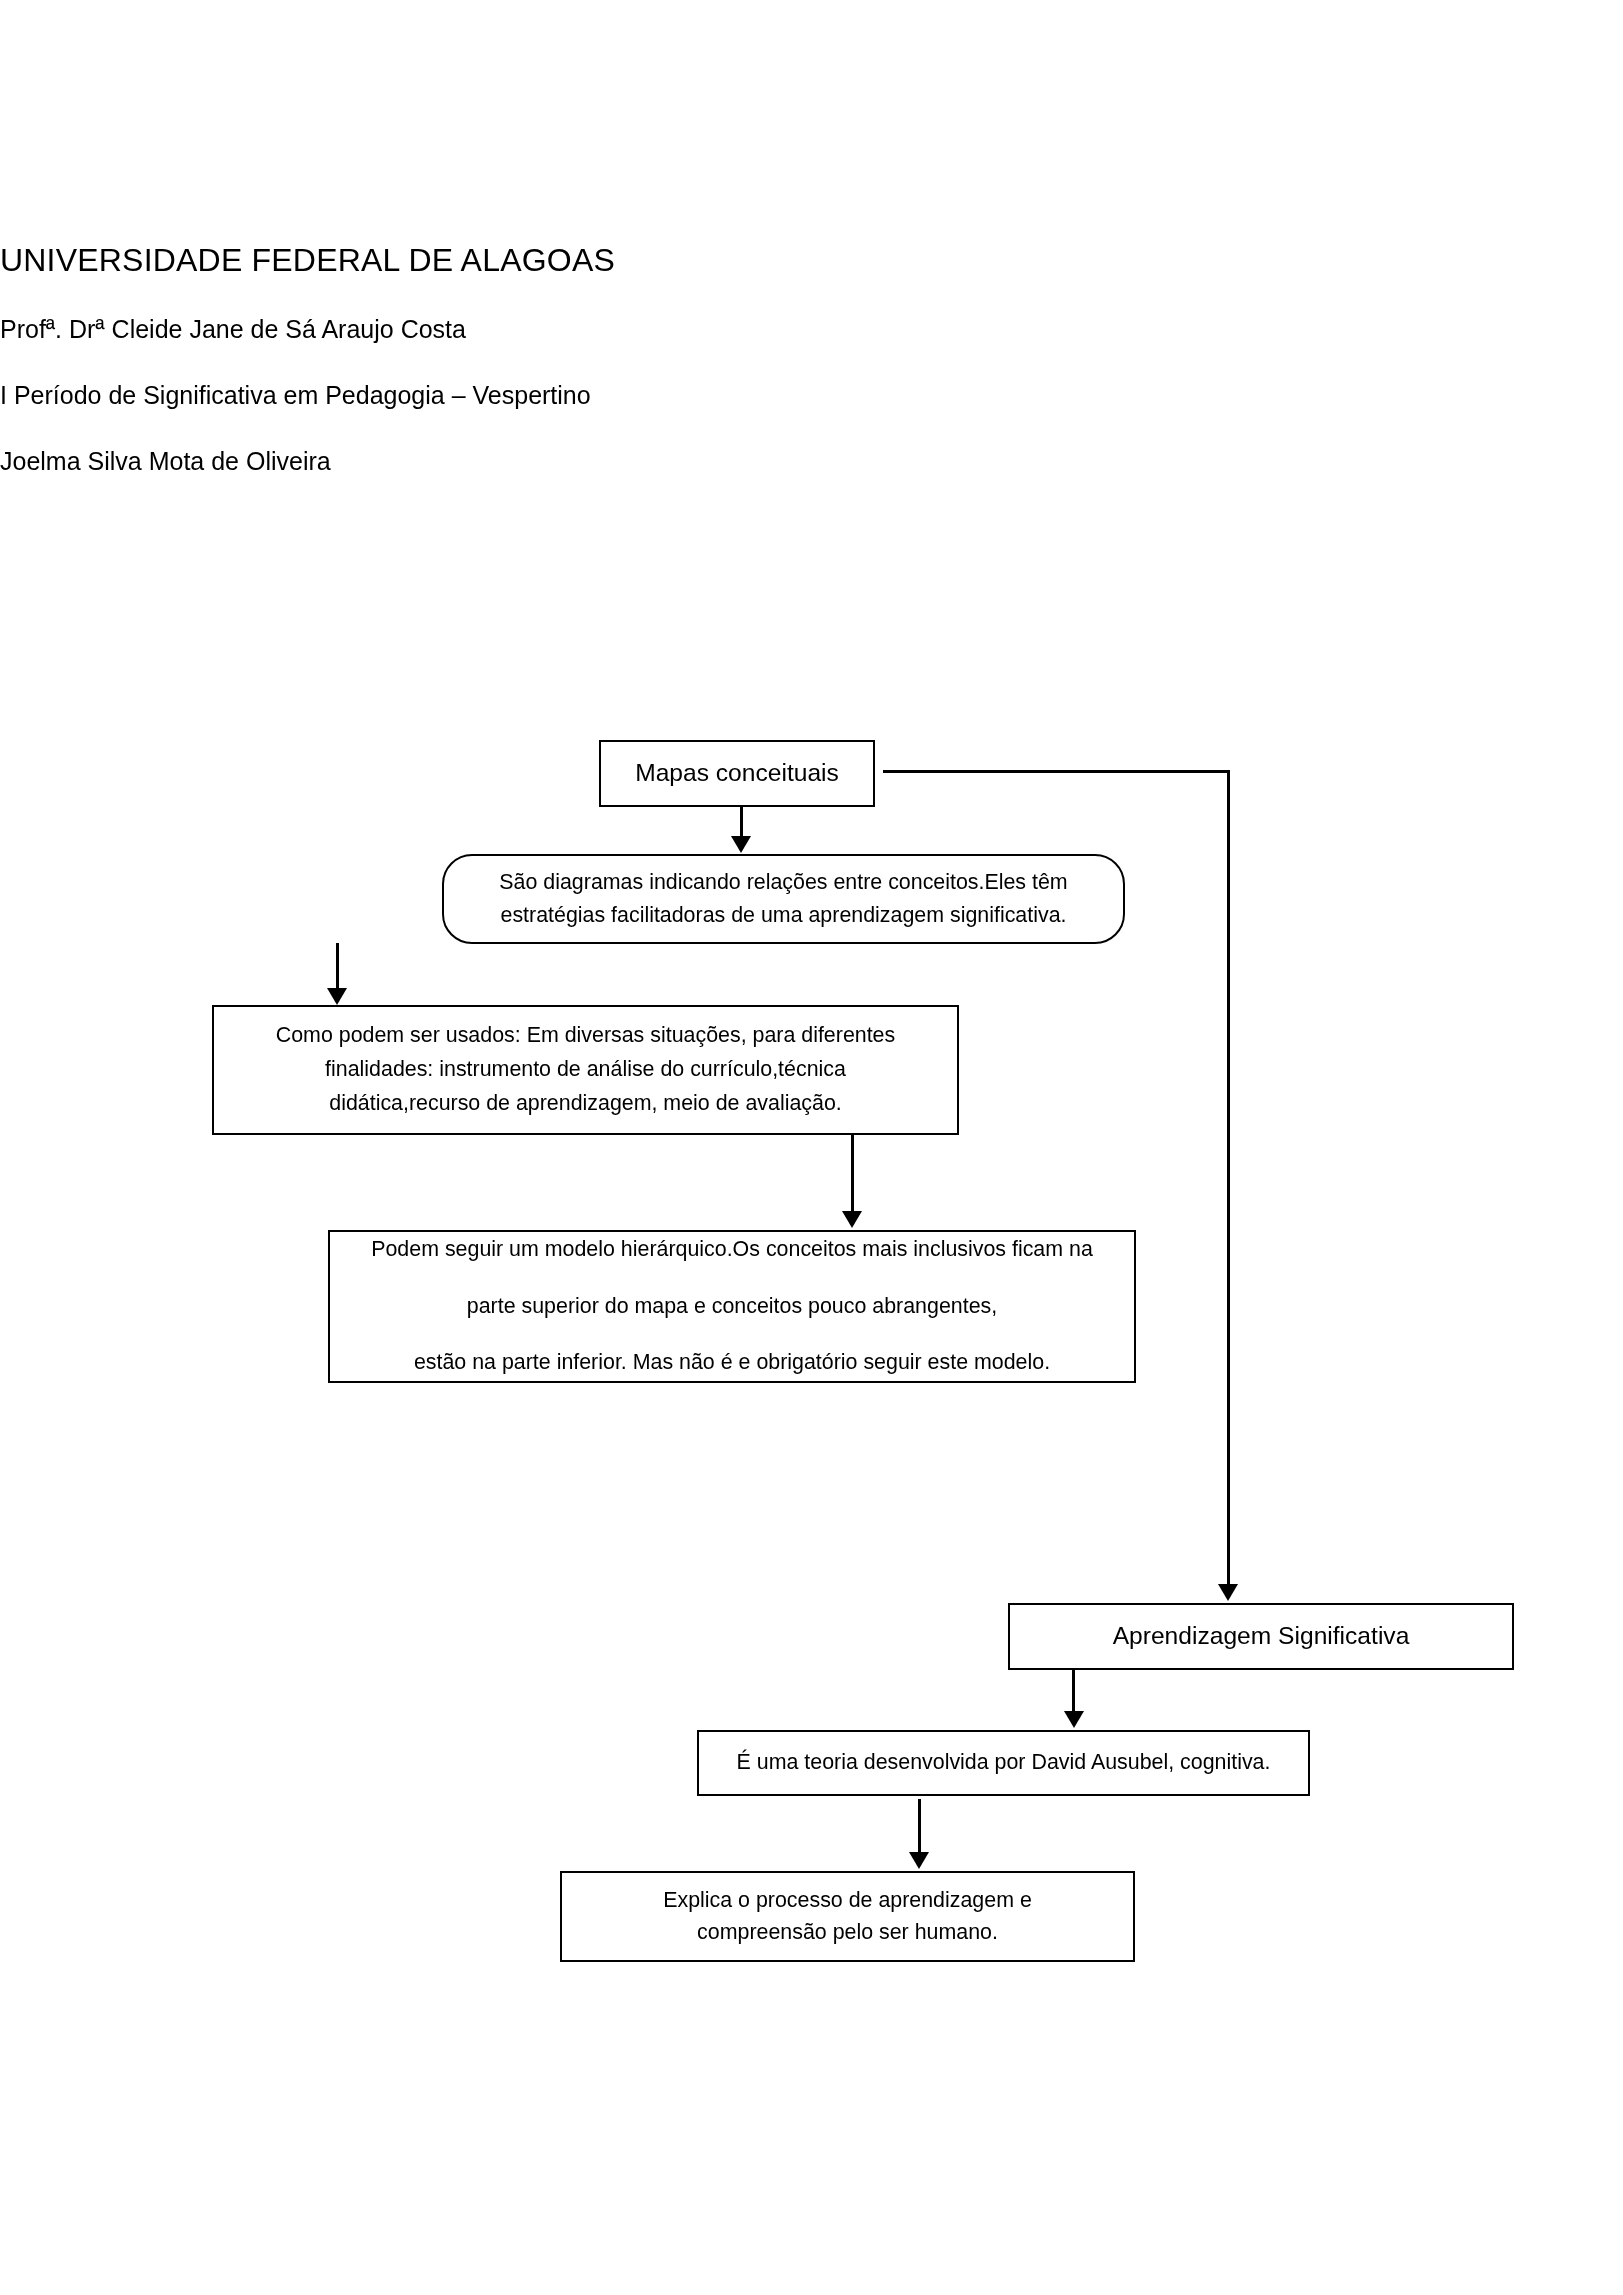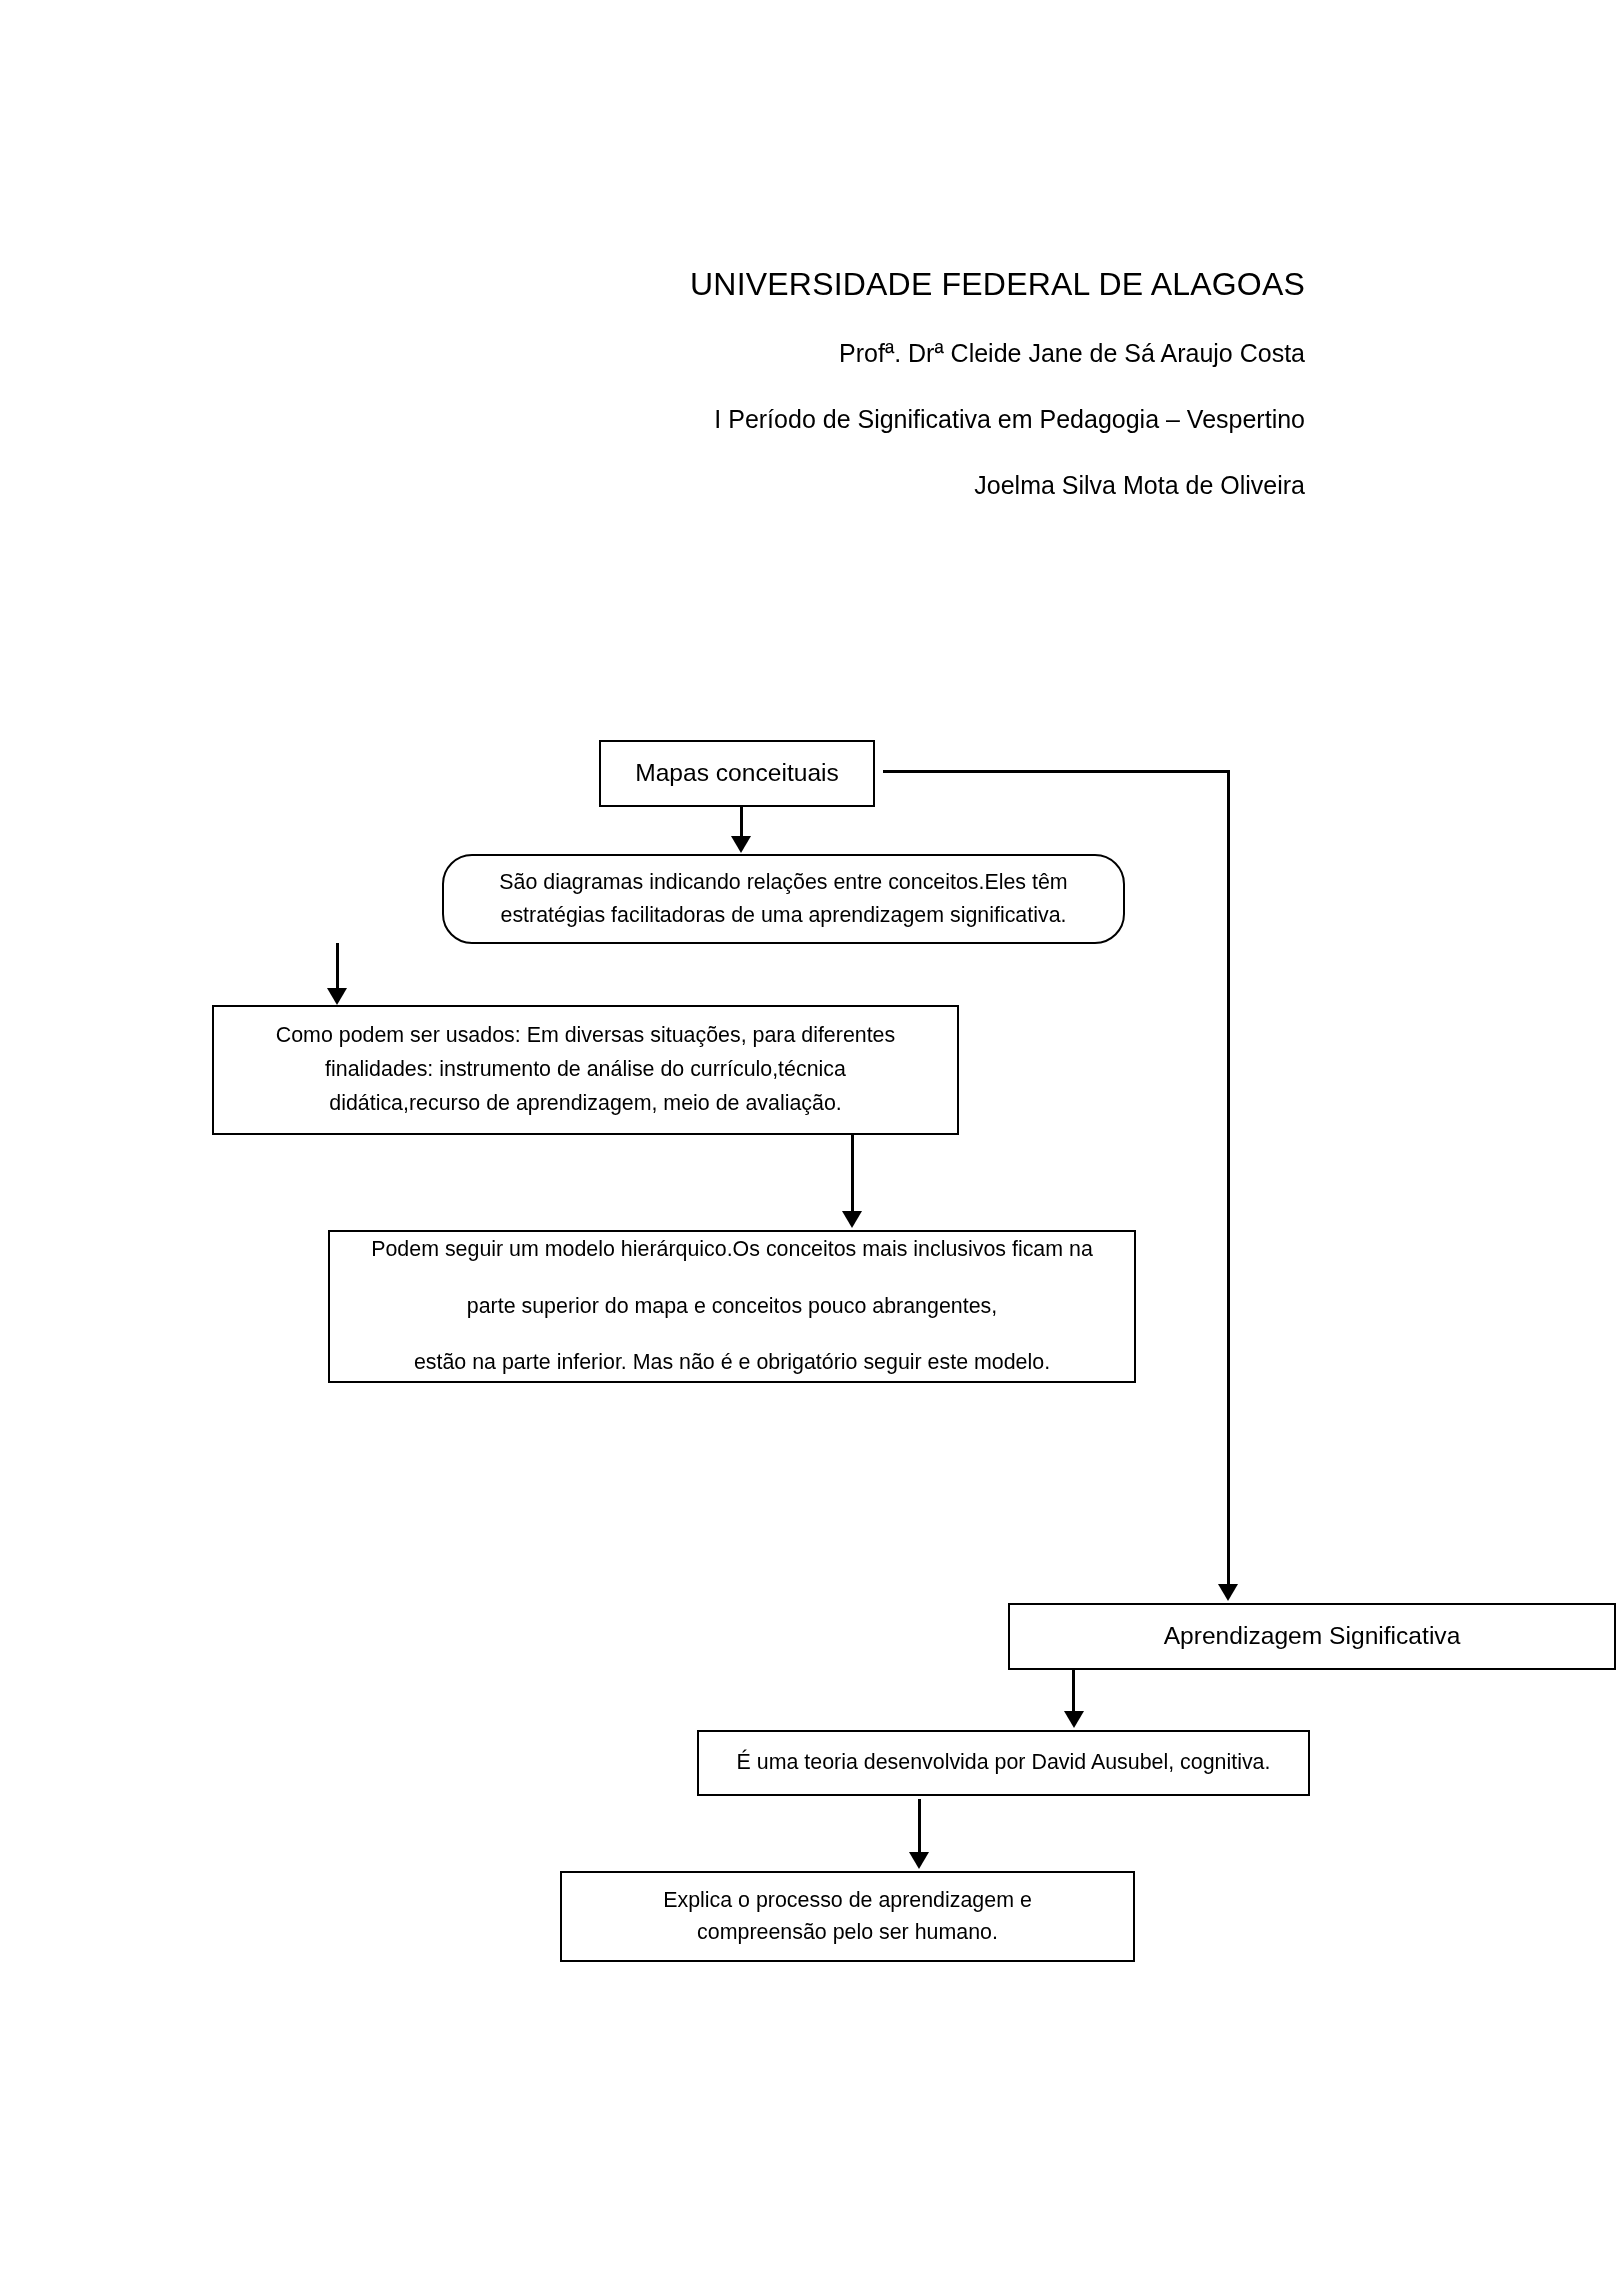--- a/index.html
+++ b/index.html
@@ -17,23 +17,23 @@
     width: 1623px;
     height: 2295px;
     background: #ffffff;
     overflow: hidden;
   }
 
   
   #header {
     position: absolute;
     left: 0;
-    top: 268px;
+    top: 244px;
     width: 1305px;
-    text-align: right;
+    text-align: left;
   }
   #header .doc-title {
     font-size: 32px;
     line-height: 1.0;
     margin: 0 0 41px 0;
     font-weight: normal;
     letter-spacing: 0.2px;
   }
   #header .doc-line {
     font-size: 25px;
@@ -86,21 +86,21 @@
     left: 212px;  top: 1005px; width: 747px; height: 130px;
   }
   #node-usados .ln + .ln { margin-top: 12.7px; }
 
   #node-hierarquico {
     left: 328px;  top: 1230px; width: 808px; height: 153px;
   }
   #node-hierarquico .ln + .ln { margin-top: 35px; }
 
   #node-aprendizagem {
-    left: 1008px; top: 1603px; width: 608px; height: 67px;
+    left: 1008px; top: 1603px; width: 506px; height: 67px;
     font-size: 24.6px;
   }
   #node-teoria {
     left: 679px;  top: 1730px; width: 613px; height: 66px; margin-left: 18px;
   }
   #node-explica {
     left: 560px;  top: 1871px; width: 575px; height: 91px;
   }
   #node-explica .ln + .ln { margin-top: 11px; }
 

